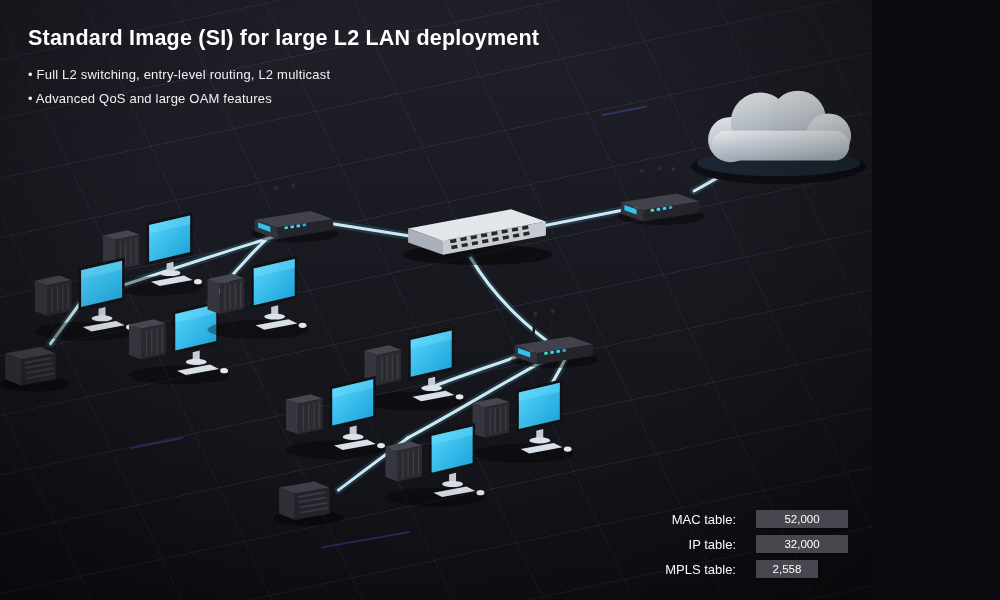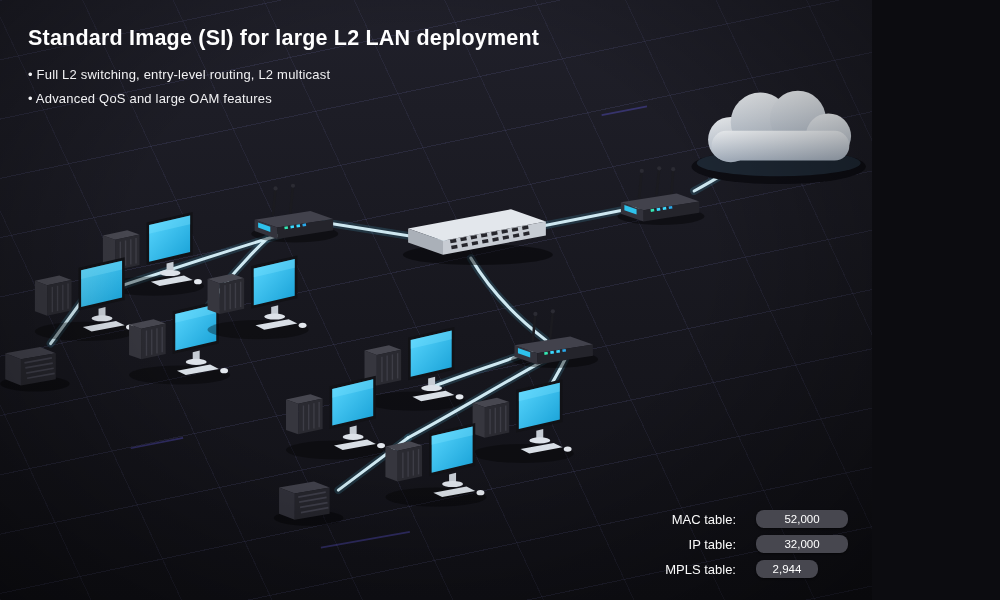--- a/index.html
+++ b/index.html
@@ -14,21 +14,21 @@
   }
   .diagram{position:absolute;inset:0;width:100%;height:100%}
   .vignette{position:absolute;inset:0;z-index:2;pointer-events:none;
     background:radial-gradient(ellipse at 48% 42%, rgba(0,0,0,0) 45%, rgba(0,0,0,0.5) 100%)}
   .header{position:absolute;left:28px;top:26px;color:#fff;z-index:3}
   .title{margin:0 0 16px 0;font-size:21.5px;font-weight:700;letter-spacing:.2px}
   .bullet{font-size:13px;color:#f1f1f3;margin-bottom:9px;letter-spacing:.2px}
   .stats{position:absolute;right:24px;bottom:22px;z-index:3}
   .stat-row{display:flex;align-items:center;gap:20px;margin-top:7px}
   .stat-label{width:90px;text-align:right;font-size:13px;color:#fafafa}
-  .stat-value{width:92px;background:#47474f;border-radius:8px;color:#fff;font-size:11.5px;
+  .stat-value{width:92px;background:#47474f;border-radius:0;color:#fff;font-size:11.5px;
     text-align:center;padding:3px 0;box-shadow:0 1px 2px rgba(0,0,0,.5)}
   .stat-value.sm{width:62px}
   .cable-glow use{stroke:#59ccf0;stroke-width:9;opacity:.16;fill:none;stroke-linecap:round}
   .cable-main use{stroke:#d8f2fb;stroke-width:3.5;opacity:.95;fill:none;stroke-linecap:round}
   .accents line{stroke:#6c63ff;stroke-width:2;opacity:.32}
 </style>
 </head>
 <body>
 
 <div class="stage">
@@ -208,17 +208,17 @@
     <div class="stat-row">
       <span class="stat-label">MAC table:</span>
       <span class="stat-value">52,000</span>
     </div>
     <div class="stat-row">
       <span class="stat-label">IP table:</span>
       <span class="stat-value">32,000</span>
     </div>
     <div class="stat-row">
       <span class="stat-label">MPLS table:</span>
-      <span class="stat-value sm">2,944</span>
+      <span class="stat-value sm">2,558</span>
     </div>
   </div>
 
 </div>
 
 </body></html>

